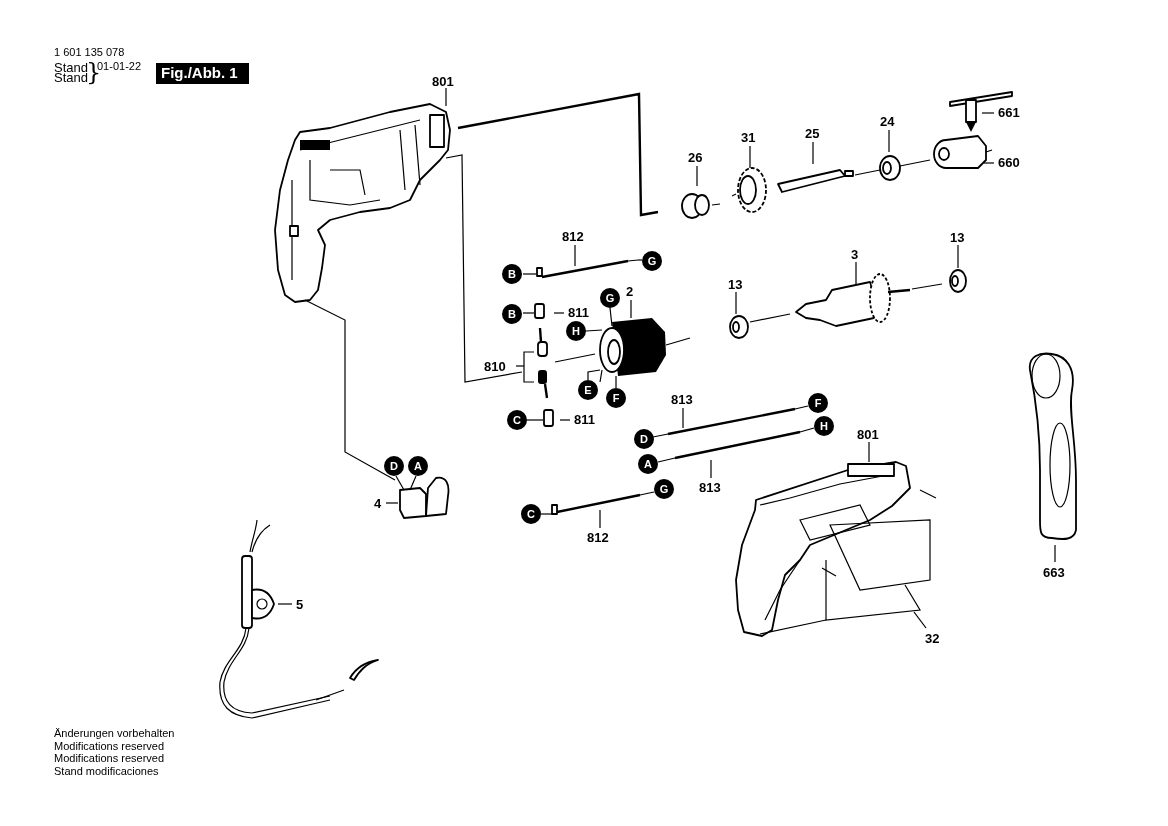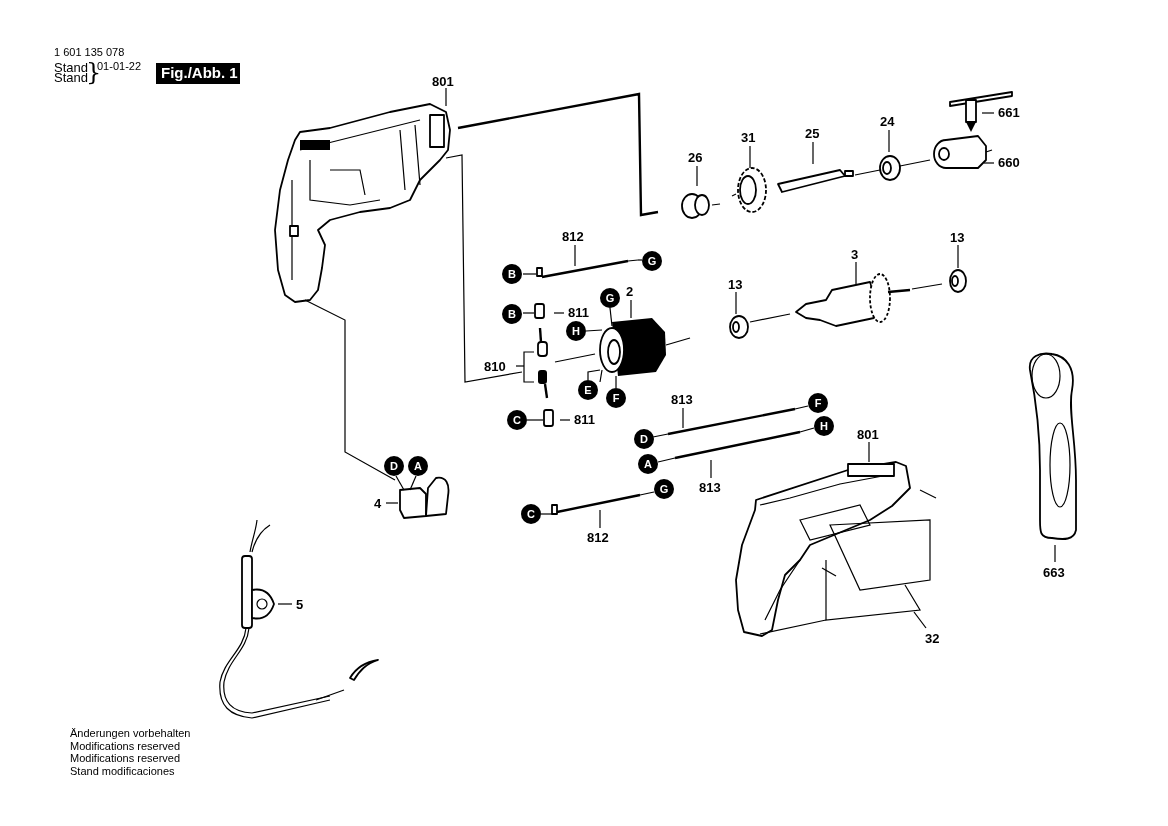--- a/index.html
+++ b/index.html
@@ -4,22 +4,22 @@
 <style>
   html, body { margin: 0; padding: 0; background: #ffffff; }
   body { width: 1168px; height: 826px; position: relative; overflow: hidden;
          font-family: "Liberation Sans", sans-serif; color: #000; }
   .hdr { position: absolute; font-size: 11px; line-height: 12px; }
   #doc-number { left: 54px; top: 46px; }
   #stand { left: 54px; top: 63px; font-size: 13px; line-height: 10px; }
   #brace { left: 86px; top: 60px; font-size: 24px; line-height: 24px; font-family: "DejaVu Serif", serif; }
   #date { left: 97px; top: 60px; }
   #fig { left: 156px; top: 63px; background: #000; color: #fff; font-weight: bold;
-         font-size: 15px; padding: 1px 2px 2px 5px; line-height: 18px; }
-  #notes { position: absolute; left: 54px; top: 727px; font-size: 11px; line-height: 12.5px; margin-left: 16px; }
+         font-size: 15px; padding: 1px 11px 2px 5px; line-height: 18px; }
+  #notes { position: absolute; left: 54px; top: 727px; font-size: 11px; line-height: 12.5px; }
   svg#diagram { position: absolute; left: 0; top: 0; }
   .lbl { font-family: "Liberation Sans", sans-serif; font-weight: bold; font-size: 13px; fill: #000; }
   .cl { font-family: "Liberation Sans", sans-serif; font-weight: bold; font-size: 11px; fill: #fff; text-anchor: middle; }
   .ln { stroke: #000; stroke-width: 1.2; fill: none; }
   .thick { stroke: #000; stroke-width: 2.4; fill: none; }
   .part { stroke: #000; stroke-width: 1.8; fill: #fff; stroke-linejoin: round; }
   .dark { fill: #000; }
 </style>
 </head>
 <body>

